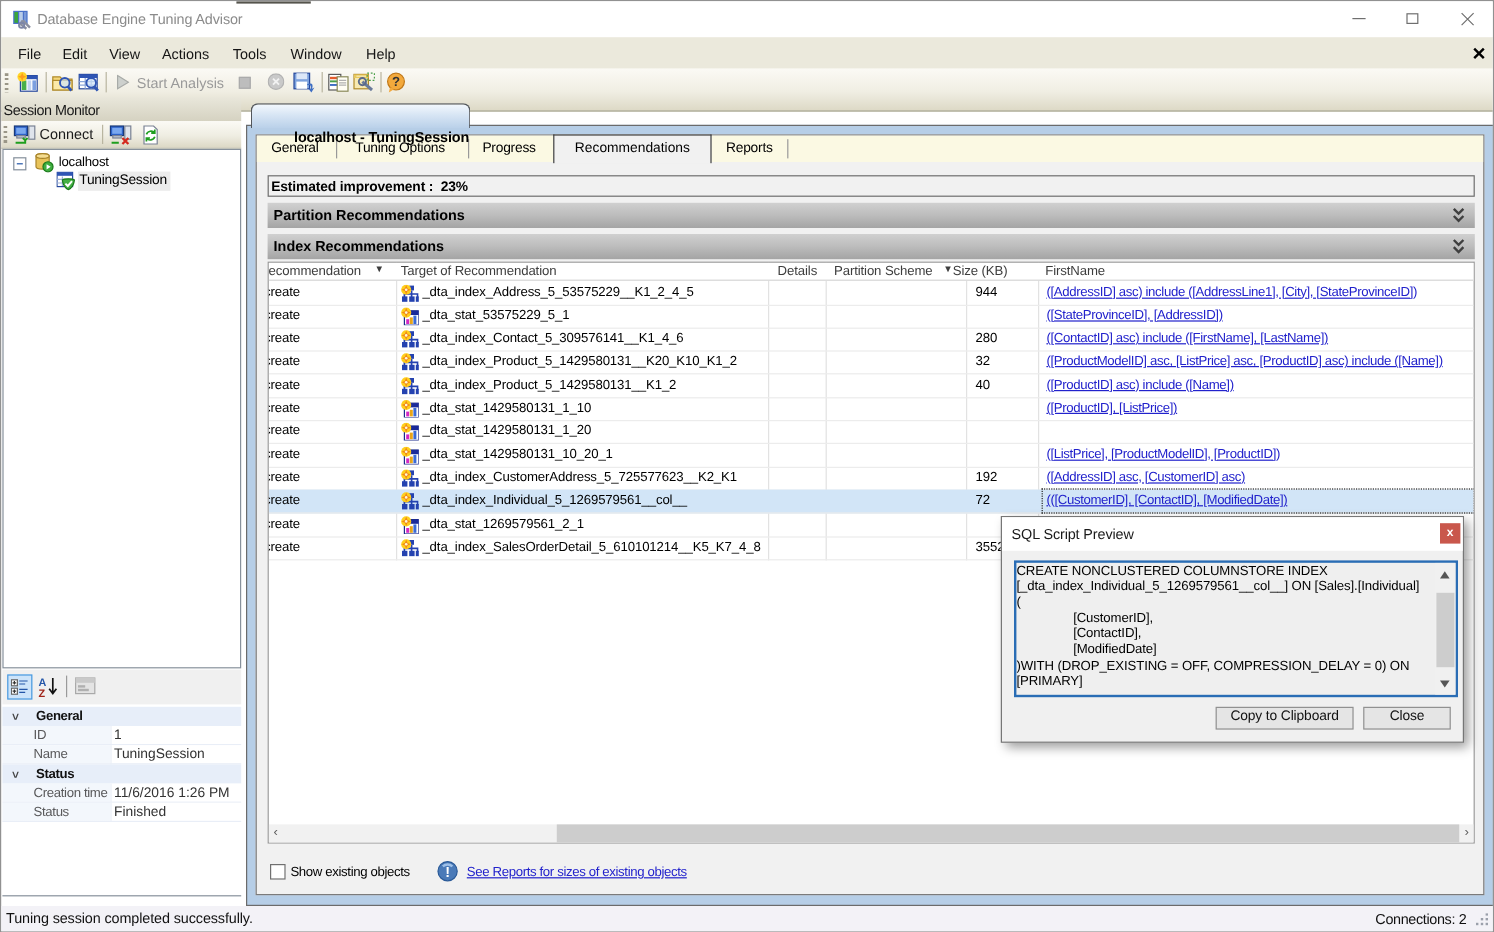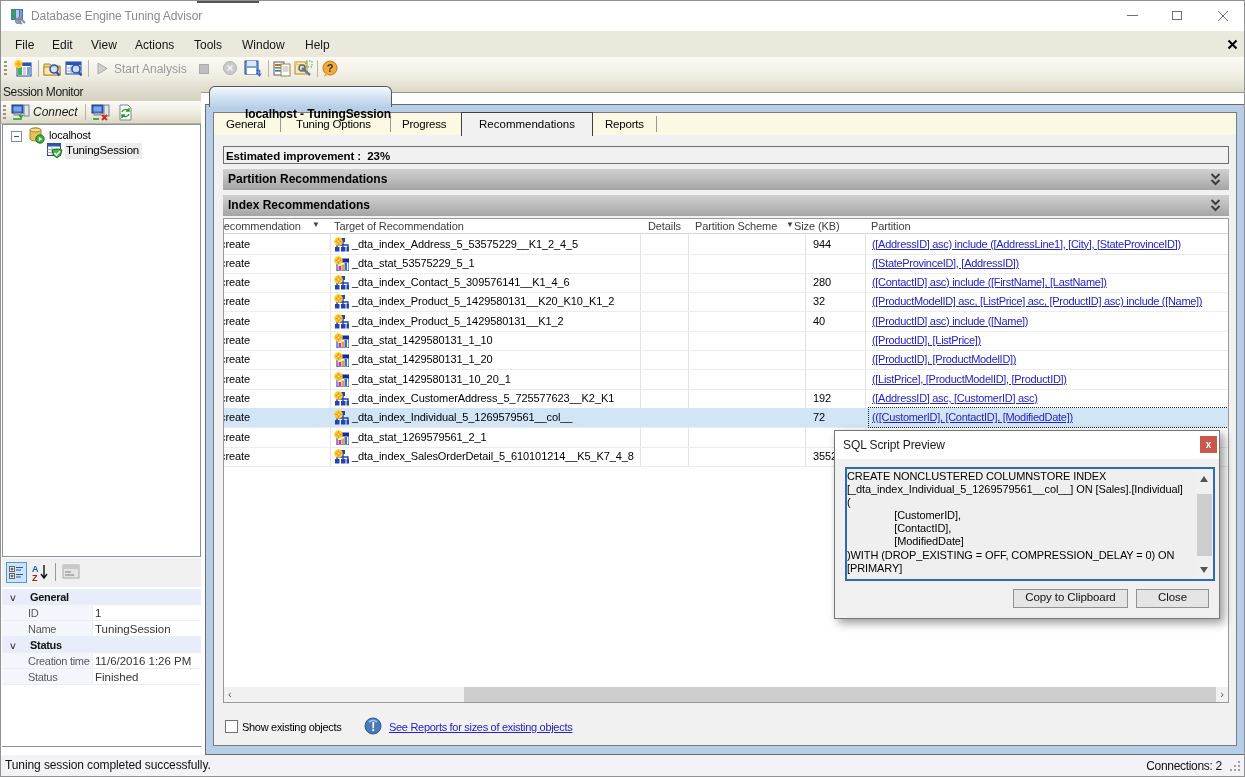--- a/index.html
+++ b/index.html
@@ -23,21 +23,21 @@
   border-bottom:1px solid #9a987f; }
 .tsep { position:absolute; top:3px; width:1px; height:17px; background:#b9b5a0; }
 .grip { position:absolute; width:3px; background:repeating-linear-gradient(180deg,#9a9687 0 2px,transparent 2px 4px); }
 
 
 #smheader { left:0; top:80px; width:200px; height:20px;
   background:linear-gradient(180deg,#e9e7db,#d5d2c1); font-size:12px; letter-spacing:-0.4px; color:#1a1a1a;
   padding:4px 0 0 2px; }
 #smtoolbar { left:0; top:100px; width:200px; height:23px;
   background:linear-gradient(180deg,#fbfaf5 0%,#efede2 55%,#dcd8c5 100%);
-  border-bottom:1px solid #b6b29c;font-style:italic; }
+  border-bottom:1px solid #b6b29c; }
 #treebox { left:1px; top:123px; width:199px; height:433px; background:#fff; border:1px solid #87919c;text-align:right; }
 #proptoolbar { left:1px; top:557px; width:199px; height:29px; background:#f0f0f0; }
 #propgrid { left:1px; top:588px; width:199px; height:161px; background:#fff; font-size:11px; letter-spacing:-0.3px; }
 .prow { position:relative; height:16px; line-height:16px; }
 .pcat { background:#e7eef9; font-weight:bold; color:#111; }
 .pdat { border-bottom:1px solid #e9eef7; color:#58585a; background:linear-gradient(90deg,#f3f7fc 0,#f3f7fc 90px,#fff 90px); }
 .pdat .plab { position:absolute; left:26px; top:0; }
 .pdat .pval { position:absolute; left:93px; top:0; color:#333; font-size:11.5px; letter-spacing:0; }
 .pvline { position:absolute; left:90px; top:0; width:1px; height:16px; background:#e9eef7; }
 .pchev { position:absolute; left:8px; top:2px; color:#444; font-size:10px; }
@@ -348,21 +348,21 @@
       <div class="vline" style="left:581px"></div>
       <div class="vline" style="left:641px"></div>
       <div id="thead">
         <span class="th" style="left:-8px">Recommendation</span>
         <span class="th" style="left:88px;font-size:8px">▼</span>
         <span class="th" style="left:110px">Target of Recommendation</span>
         <span class="th" style="left:424px">Details</span>
         <span class="th" style="left:471px">Partition Scheme</span>
         <span class="th" style="left:562px;font-size:8px">▼</span>
         <span class="th" style="left:570px">Size (KB)</span>
-        <span class="th" style="left:647px">Partition</span>
+        <span class="th" style="left:647px">FirstName</span>
       </div>
 
       <div id="rows">
           <div class="trow" style="top:15.5px">
     <span class="cell1">create</span>
             <svg class="icon16" width="15" height="15" viewBox="0 0 15 15">
  <rect x="7" y="1" width="4" height="4" fill="#2442b0"></rect>
  <path d="M9 5 v3 M3 11 v-3 h11 v3 M9 8 v3" stroke="#2442b0" stroke-width="1.4" fill="none"></path>
  <rect x="1" y="10" width="4.5" height="4.5" fill="#2442b0"></rect>
  <rect x="7" y="10" width="4.5" height="4.5" fill="#2442b0"></rect>
@@ -462,21 +462,20 @@
  <rect x="3" y="3" width="12" height="3.5" fill="#1a2a9a"></rect>
  <rect x="4.5" y="10" width="2.5" height="4" fill="#d428c8"></rect>
  <rect x="7.5" y="8.5" width="2.5" height="5.5" fill="#e8a418"></rect>
  <rect x="10.5" y="7" width="2.5" height="7" fill="#3a6ad4"></rect>
  <circle cx="4.5" cy="4.5" r="4.2" fill="#ffcf1c"></circle>
  <path d="M4.5 0.5 L5.6 3.4 L8.4 4.5 L5.6 5.6 L4.5 8.4 L3.4 5.6 L0.6 4.5 L3.4 3.4 Z" fill="#f08818"></path>
  <circle cx="4.5" cy="4.5" r="1.1" fill="#fff8d8"></circle>
 </svg>
     <span class="cname">_dta_stat_1429580131_1_20</span>
     <span class="csize"></span>
-            <div class="cdef" style=""><a>([ProductID], [ProductModelID])</a></div>
           </div>
           <div class="trow" style="top:150.6px">
     <span class="cell1">create</span>
             <svg class="icon16" width="15" height="15" viewBox="0 0 15 15">
  <rect x="3" y="3" width="12" height="12" fill="#fff" stroke="#1a2a8a"></rect>
  <rect x="3" y="3" width="12" height="3.5" fill="#1a2a9a"></rect>
  <rect x="4.5" y="10" width="2.5" height="4" fill="#d428c8"></rect>
  <rect x="7.5" y="8.5" width="2.5" height="5.5" fill="#e8a418"></rect>
  <rect x="10.5" y="7" width="2.5" height="7" fill="#3a6ad4"></rect>
  <circle cx="4.5" cy="4.5" r="4.2" fill="#ffcf1c"></circle>

